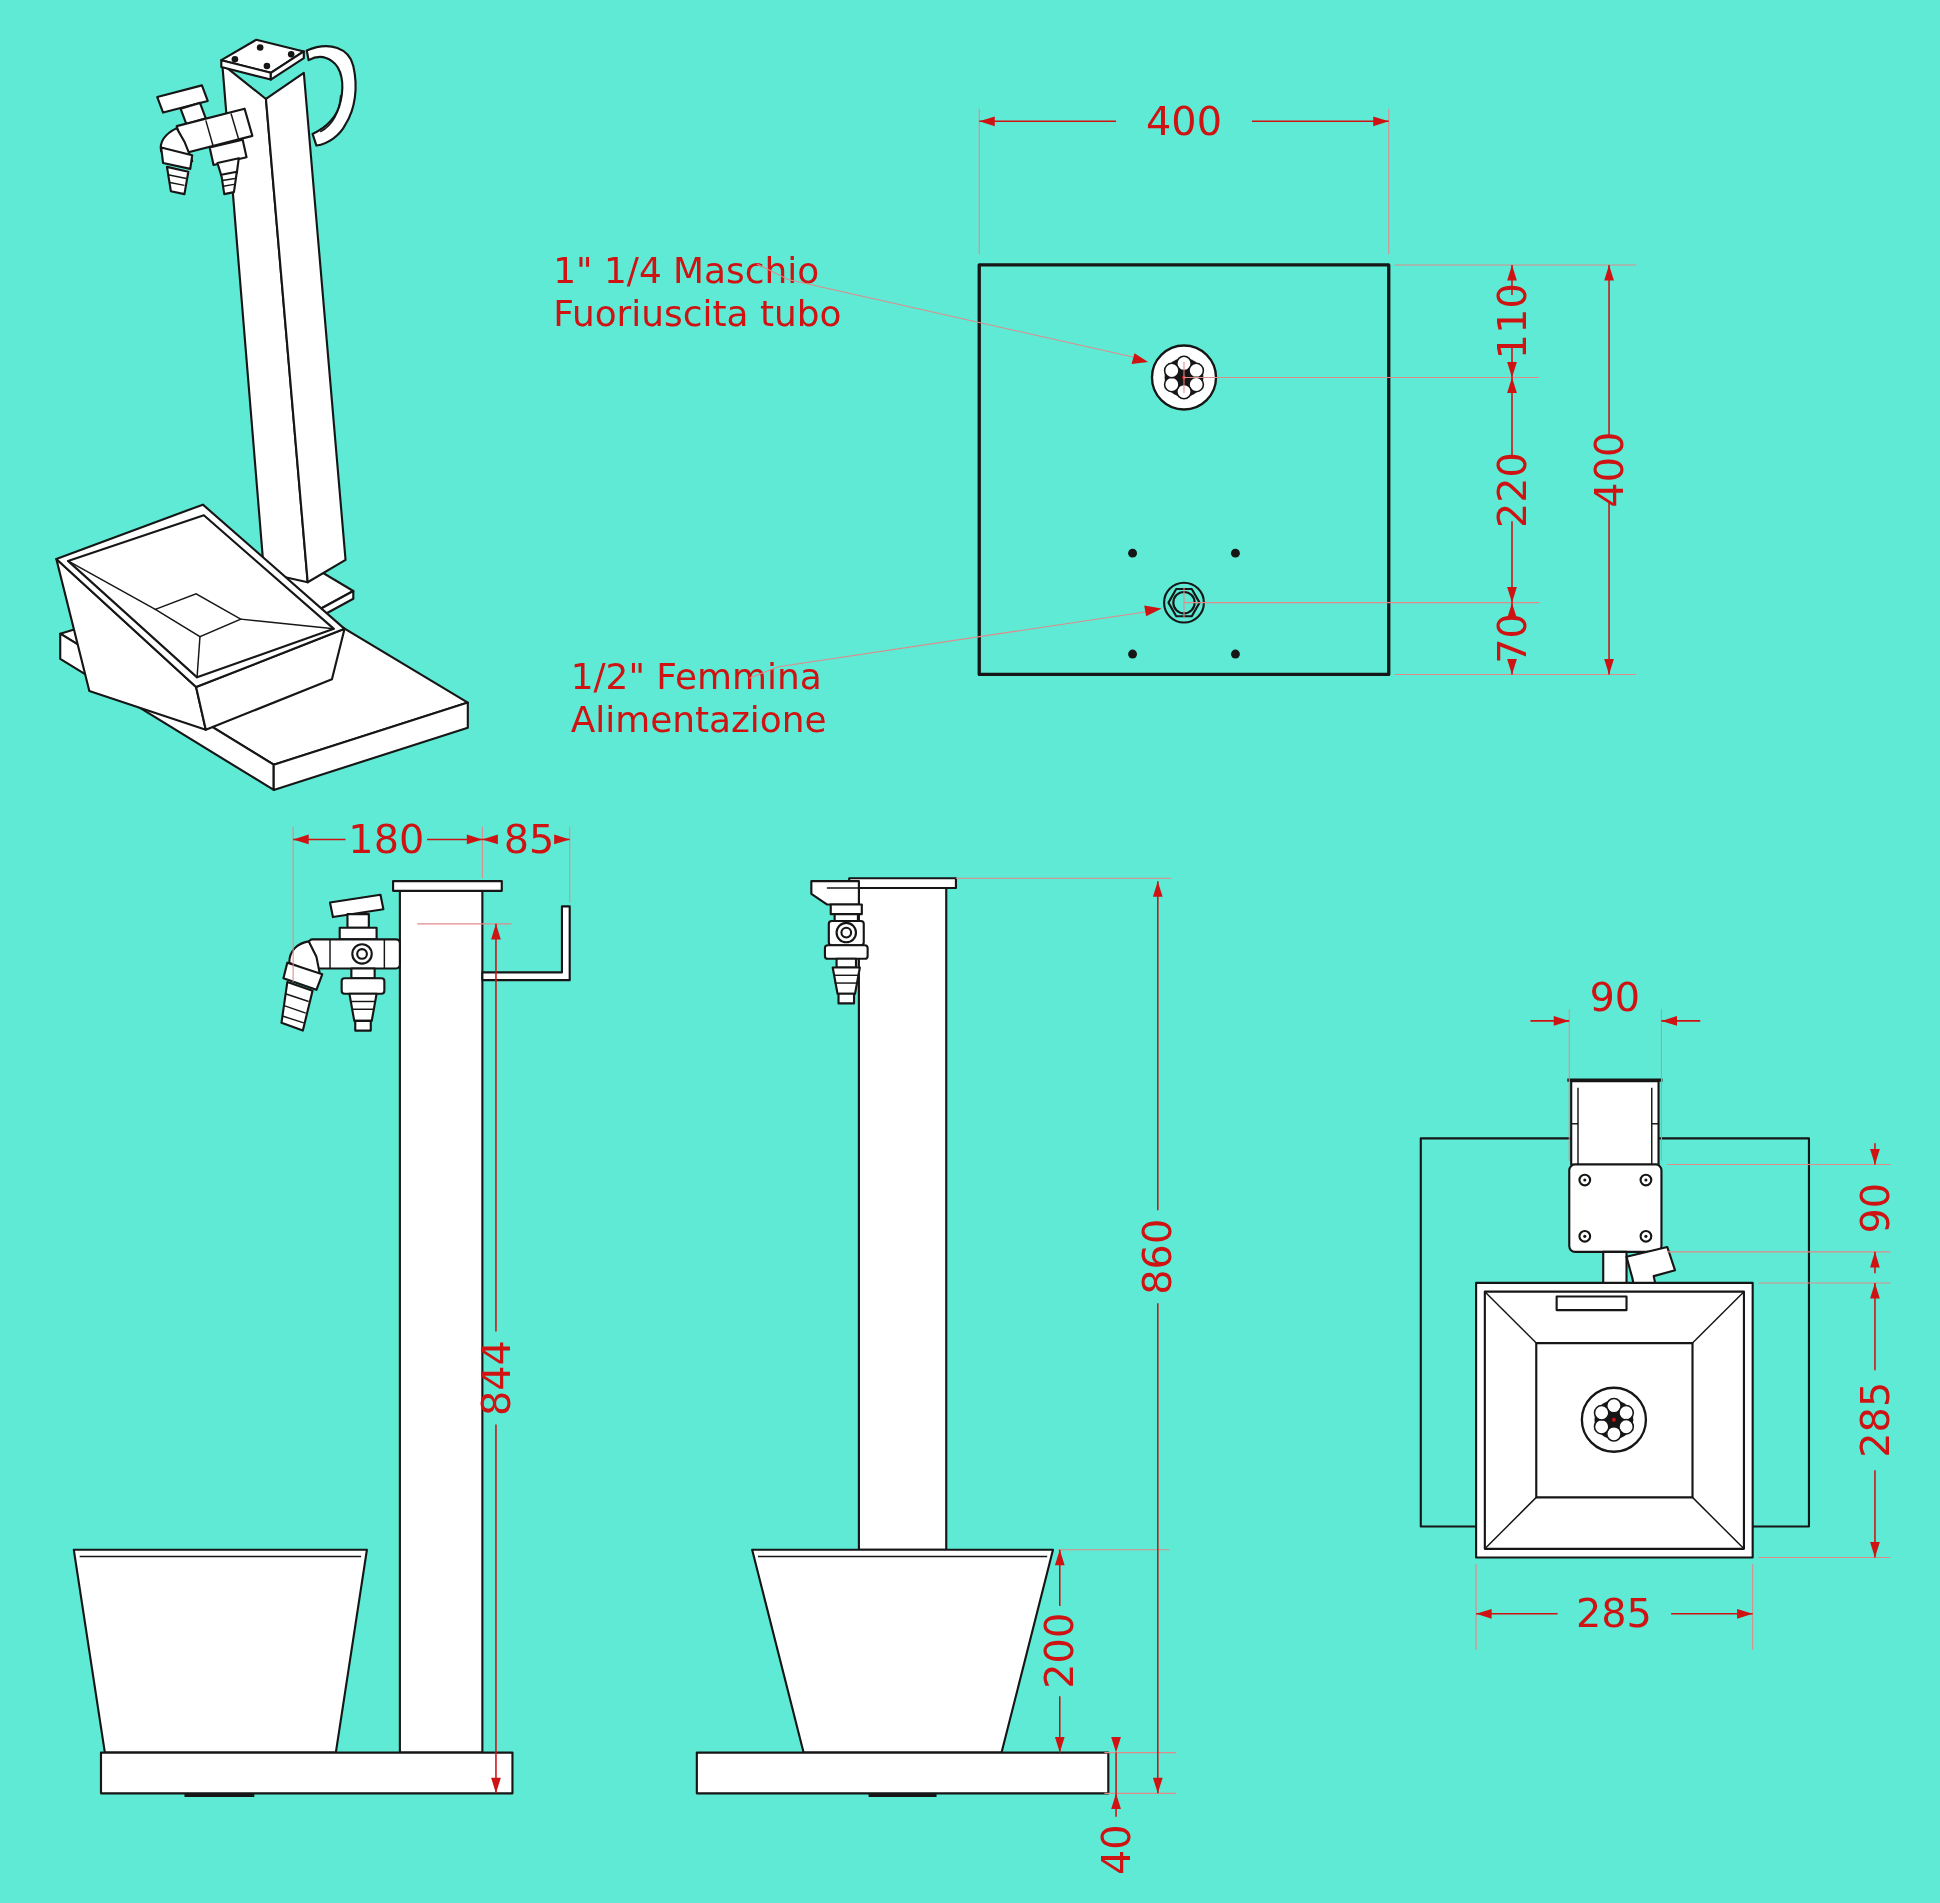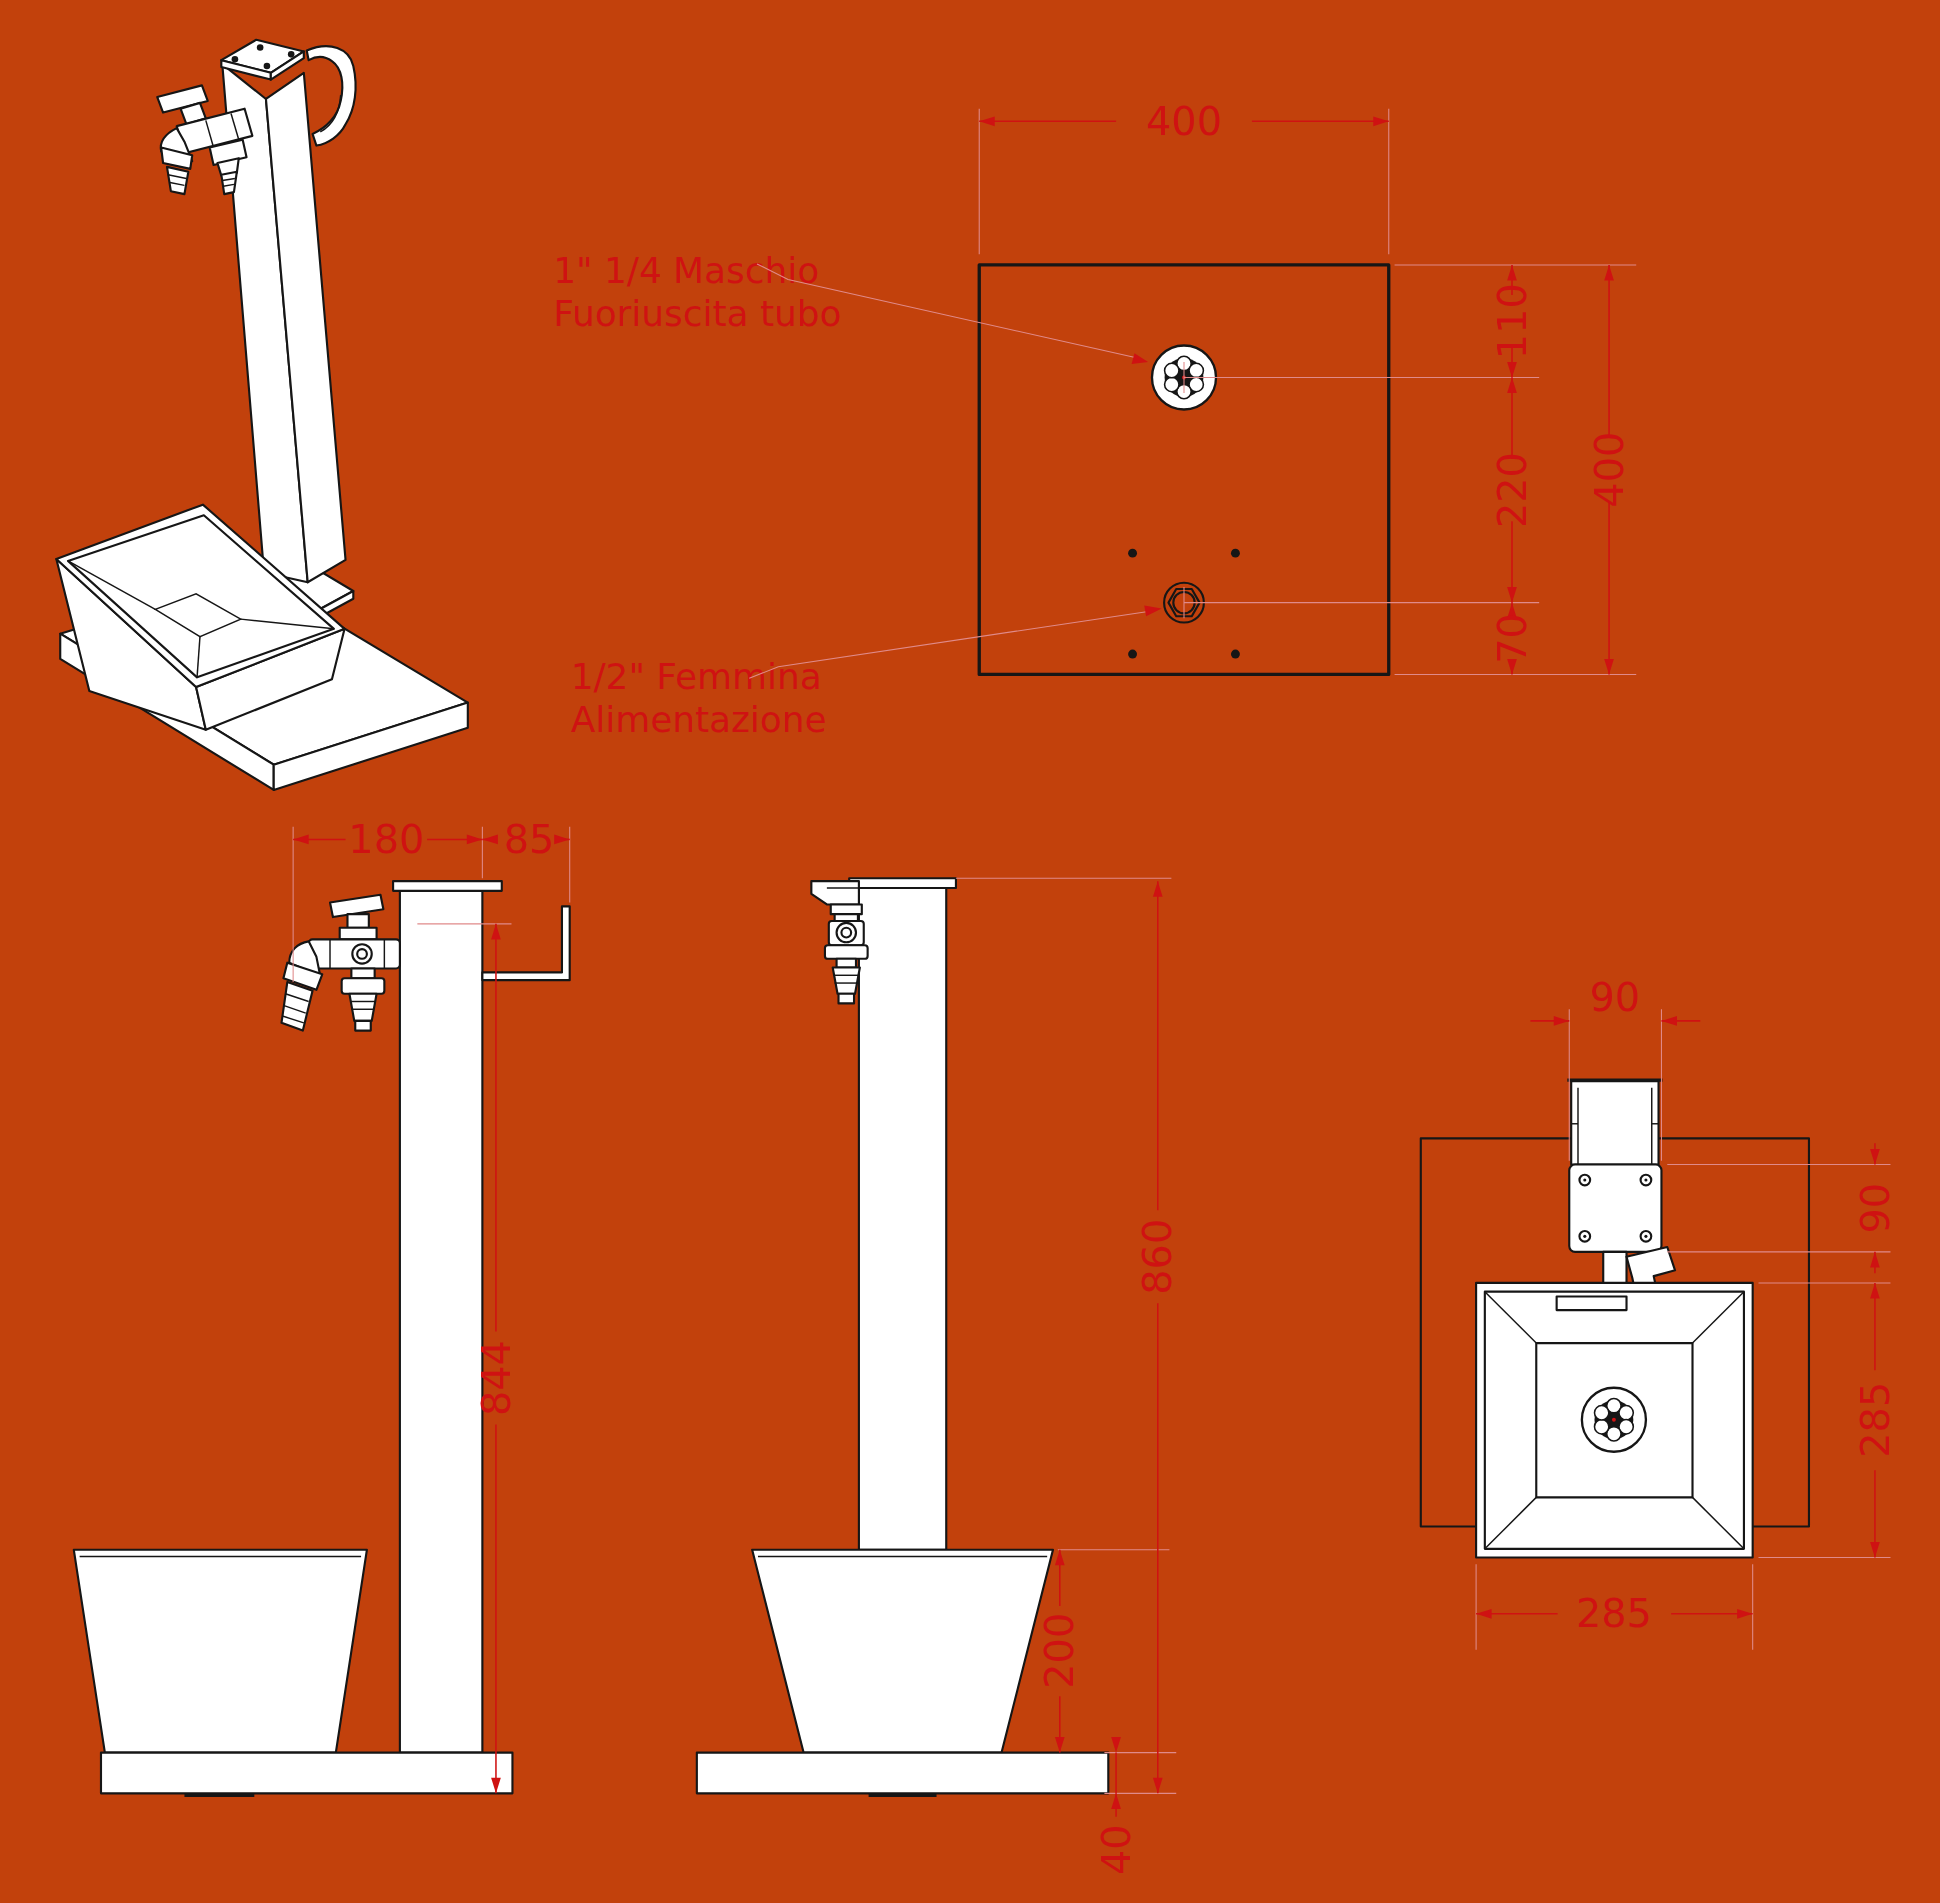--- a/index.html
+++ b/index.html
@@ -1,16 +1,16 @@
 <!DOCTYPE html>
 <html><head>
 <meta charset="utf-8">
 <style>
   html,body{margin:0;padding:0;background:#ffffff;}
-  .sheet{width:1941px;height:1904px;position:relative;background:#c2410c;font-family:"DejaVu Sans",sans-serif;}
+  .sheet{width:1941px;height:1904px;position:relative;background:#5eead4;font-family:"DejaVu Sans",sans-serif;}
   svg{display:block;}
   text{font-family:"DejaVu Sans","Liberation Sans",sans-serif;}
   .dim-text{fill:#cf1212;font-size:41px;}
   .label-text{fill:#cf1212;font-size:37px;}
   .geo{stroke:#161616;fill:none;stroke-width:2.2;stroke-linejoin:round;stroke-linecap:round;}
   .geo-f{stroke:#161616;fill:#ffffff;stroke-width:2.2;stroke-linejoin:round;}
   .geo-thick{stroke:#161616;fill:none;stroke-width:3.4;stroke-linejoin:round;}
   .geo-thin{stroke:#161616;fill:none;stroke-width:1.5;}
   .dim{stroke:#cf1212;stroke-width:1.6;fill:none;}
   .ext{stroke:#e08a8a;stroke-width:1.1;fill:none;}

